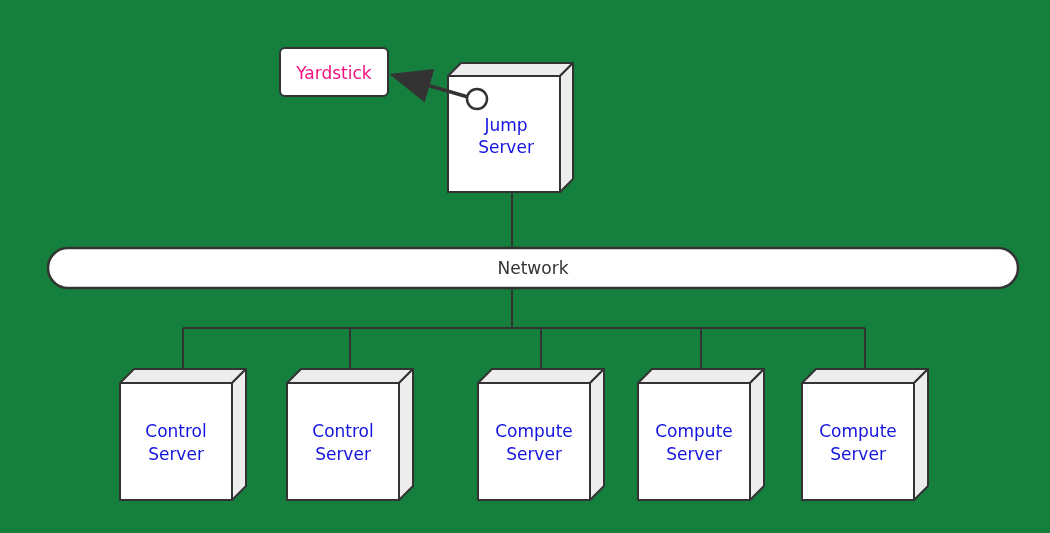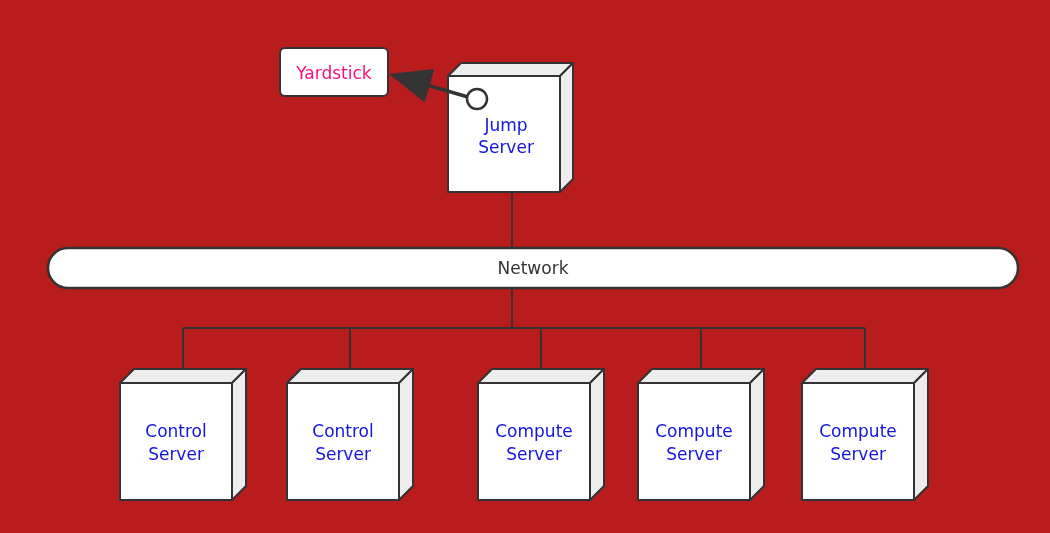--- a/index.html
+++ b/index.html
@@ -4,21 +4,21 @@
 <style>
   html, body {
     margin: 0;
     padding: 0;
     background: #000000;
   }
   .canvas {
     position: relative;
     width: 1050px;
     height: 533px;
-    background: #b91c1c;
+    background: #15803d;
     overflow: hidden;
     font-family: "DejaVu Sans", "Liberation Sans", sans-serif;
   }
   svg { display: block; }
   .node-front { fill: #ffffff; stroke: #333333; stroke-width: 2; }
   .node-facet { fill: #ededed; stroke: #333333; stroke-width: 2; stroke-linejoin: round; }
   .connector  { stroke: #333333; stroke-width: 2; fill: none; }
   .arrow-line { stroke: #333333; stroke-width: 3.5; fill: none; }
   .port-circle { fill: #ffffff; stroke: #333333; stroke-width: 2.5; }
   .plain-box { fill: #ffffff; stroke: #333333; stroke-width: 2; }

